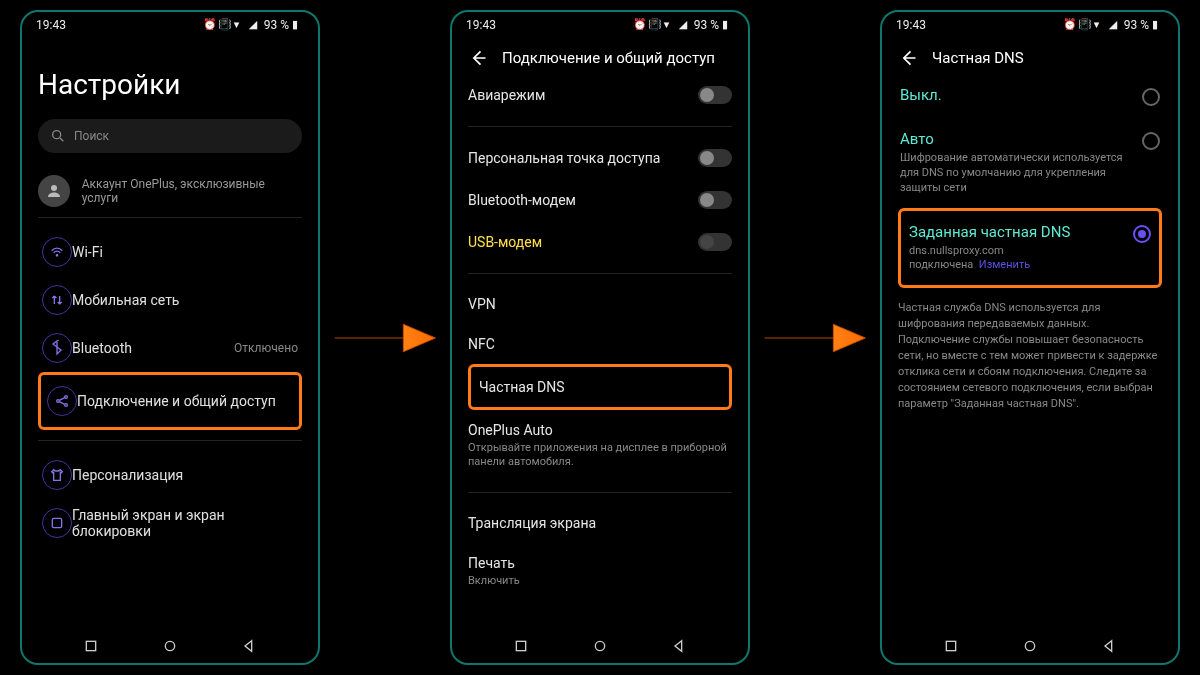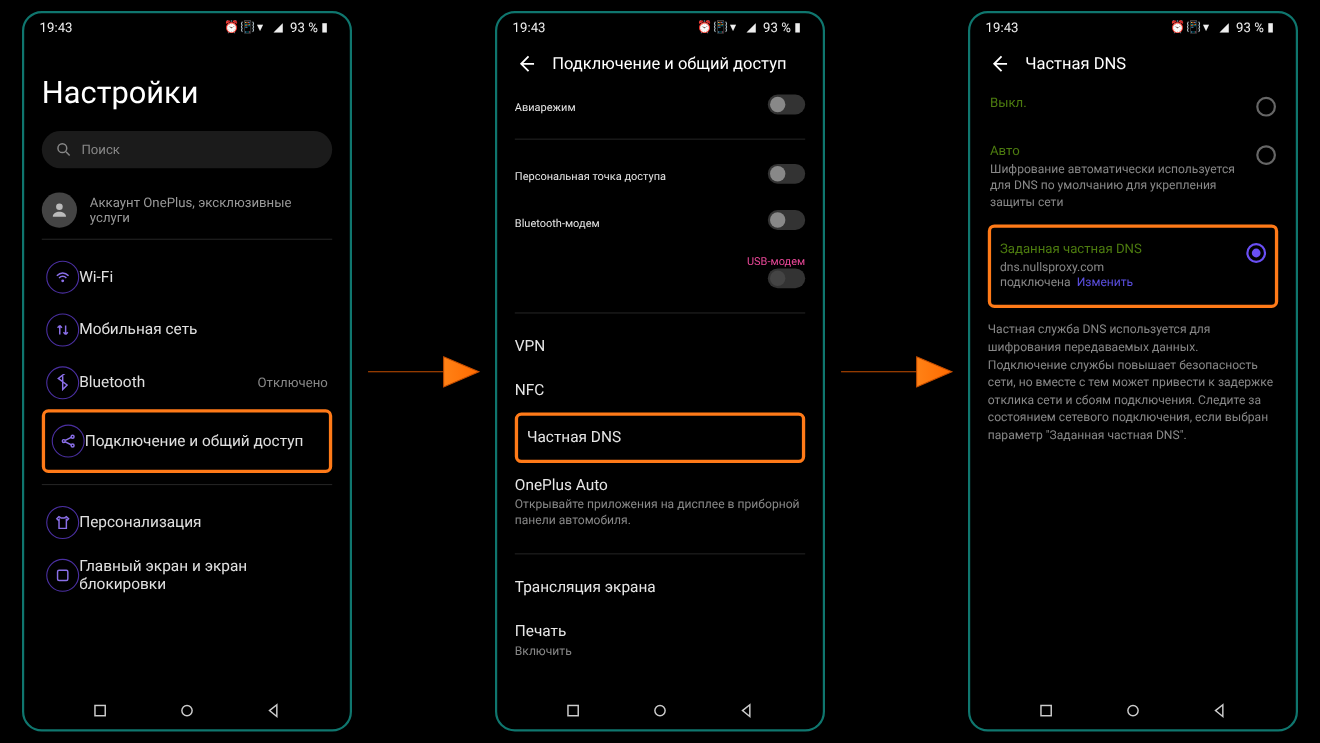--- a/index.html
+++ b/index.html
@@ -85,42 +85,42 @@
     border-radius: 6px;
     padding: 2px;
   }
   
   .hdr {
     display: flex; align-items: center; gap: 14px;
     padding: 10px 16px 6px;
     font-size: 15px; color: #fff;
   }
   .row2 {
-    display: flex; align-items:flex-end; justify-content: space-between;
+    display: flex; align-items:center; justify-content: space-between;
     padding: 12px 0;
-    font-size: 10px;
-  }
-  .row2.disabled { color: #ec4899; flex-direction: column; }
+    font-size: 14px;
+  }
+  .row2.disabled { color: #fde047; }
   .toggle {
     width: 34px; height: 18px; background: #333; border-radius: 10px; position: relative;
   }
   .toggle::after {
     content:""; position:absolute; width:14px; height:14px; background:#888;
     border-radius:50%; top:2px; left:2px;
   }
   .toggle.disabled::after{ background:#444; }
   .row-link { padding: 12px 0; font-size: 14px; }
   .row-link .sub { font-size: 11px; color: #888; margin-top:3px; line-height:1.3; }
   
   .radio-row {
     display:flex; align-items:flex-start; justify-content:space-between;
     padding: 12px 2px; gap:10px;
   }
   .radio-row .text-col { flex:1; display:flex; flex-direction:column; gap:3px;}
-  .radio-row .lbl { font-size:12px; color:#4d7c0f;}
+  .radio-row .lbl { font-size:15px; color:#5eead4;}
   .radio-row .sub { font-size:11px; color:#888; line-height:1.35;}
   .radio-row .sub .link { color:#5b4fe0;}
   .radio {
     width:18px; height:18px; border:2px solid #666; border-radius:50%;
     margin-top:2px; flex-shrink:0; position:relative;
   }
   .radio.selected { border-color:#6a4ff5;}
   .radio.selected::after{
     content:""; position:absolute; inset:3px; background:#6a4ff5; border-radius:50%;
   }

